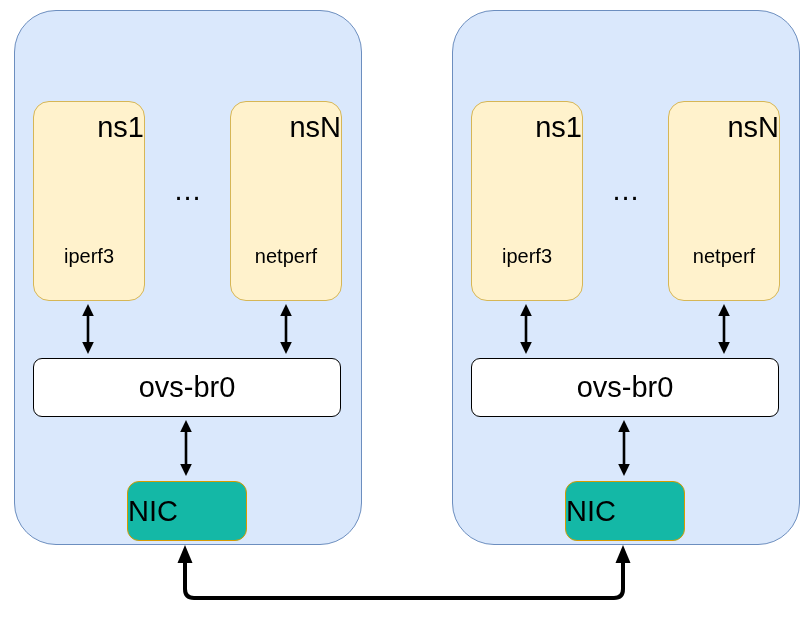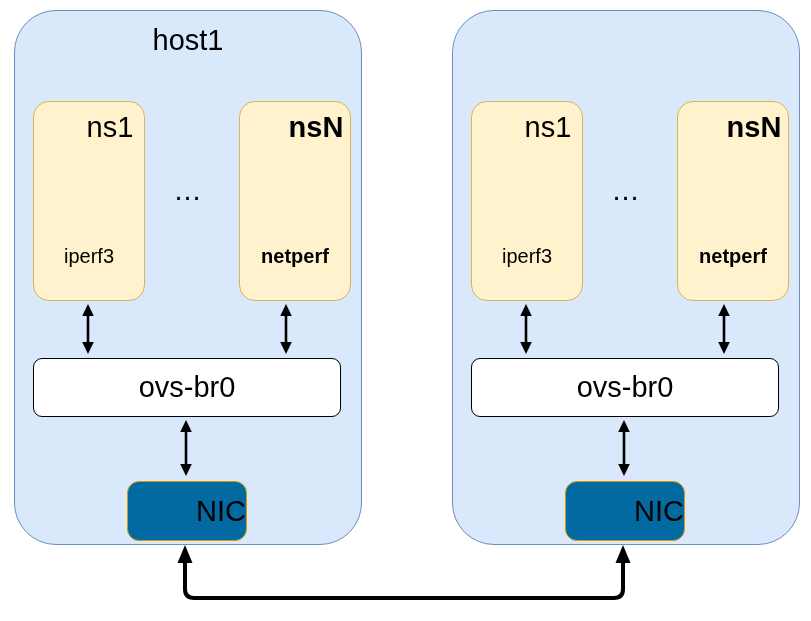--- a/index.html
+++ b/index.html
@@ -36,28 +36,27 @@
   .ns {
     position: absolute;
     top: 90px;
     width: 110px;
     height: 198px;
     background: #fff2cc;
     border: 1px solid #d6b656;
     border-radius: 16px;
   }
   .ns--left  { left: 18px; }
-  .ns--right { left: 224px; font-weight: bold; }
+  .ns--right { left: 215px; }
   .ns-label {
     margin-top: 8px;
     width: 100%;
-    text-align: center;
+    text-align: right;
     font-size: 29px;
     line-height: 34px;
-    padding-left: 21px;
   }
   .ns-app {
     position: absolute;
     bottom: 32px;
     left: 0;
     width: 100%;
     text-align: center;
     font-size: 20px;
     margin-top: 10px;
   }
@@ -84,42 +83,41 @@
     align-items: center;
     justify-content: center;
     font-size: 29px;
   }
   .nic {
     position: absolute;
     left: 112px;
     top: 470px;
     width: 118px;
     height: 58px;
-    background: #0369a1;
+    background: #14b8a6;
     border: 1px solid #d79b00;
     border-radius: 12px;
     display: flex;
     align-items: center;
-    justify-content: flex-end;
+    justify-content: flex-start;
     font-size: 29px;
   }
   .varrow { position: absolute; }
   .varrow line { stroke: #000000; stroke-width: 2.6; }
   .varrow polygon { fill: #000000; }
   .hostlink { position: absolute; left: 0; top: 0; pointer-events: none; }
   .hostlink path { fill: none; stroke: #000000; stroke-width: 4; stroke-linejoin: round; }
   .hostlink polygon { fill: #000000; }
 </style>
 </head>
 <body>
 
 <div class="canvas">
 
   <div class="host host--a">
-    <div class="host-title">host1</div>
 
     <div class="ns ns--left">
       <div class="ns-label">ns1</div>
       <div class="ns-app">iperf3</div>
     </div>
 
     <div class="dots">...</div>
 
     <div class="ns ns--right">
       <div class="ns-label">nsN</div>

